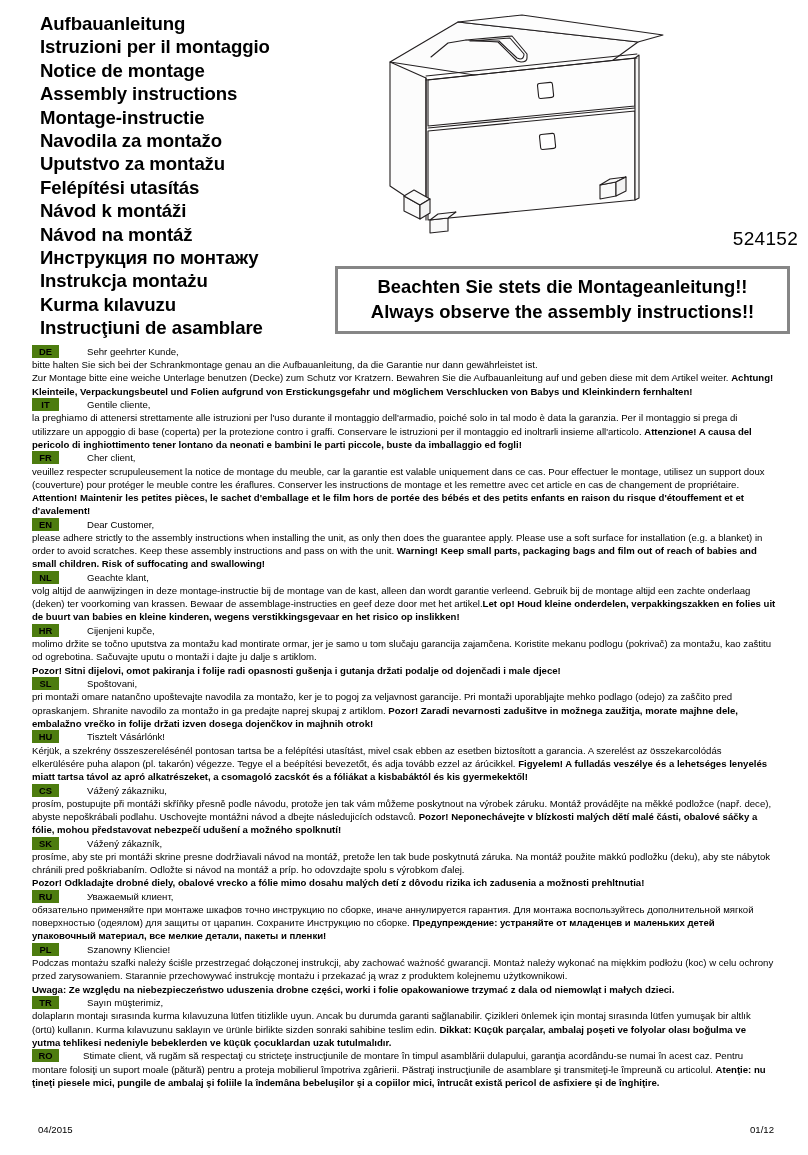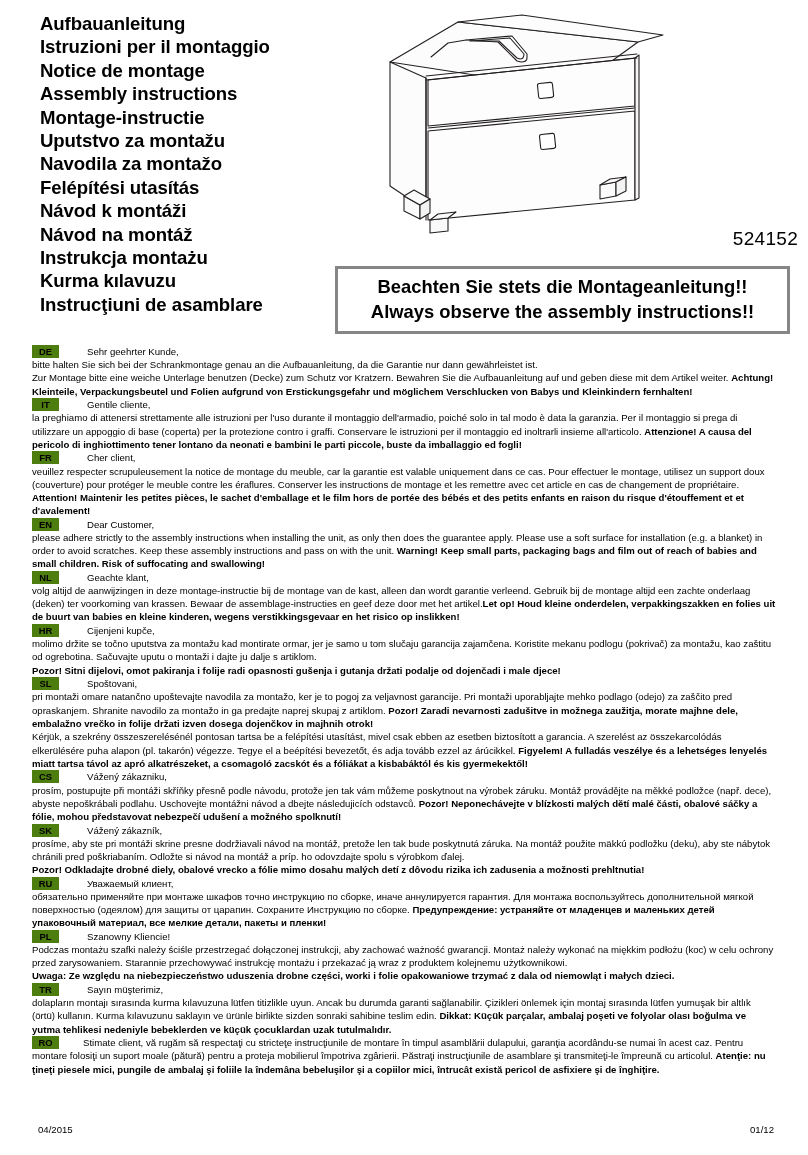--- a/index.html
+++ b/index.html
@@ -133,25 +133,26 @@
 <body>
 
 <div id="header">
 
   <div id="title-list">
       <div class="title-line">Aufbauanleitung</div>
       <div class="title-line">Istruzioni per il montaggio</div>
       <div class="title-line">Notice de montage</div>
       <div class="title-line">Assembly instructions</div>
       <div class="title-line">Montage-instructie</div>
+      <div class="title-line">Navodila za montažo</div>
       <div class="title-line">Uputstvo za montažu</div>
-      <div class="title-line">Navodila za montažo</div>
       <div class="title-line">Felépítési utasítás</div>
       <div class="title-line">Návod k montáži</div>
       <div class="title-line">Návod na montáž</div>
+      <div class="title-line">Инструкция по монтажу</div>
       <div class="title-line">Instrukcja montażu</div>
       <div class="title-line">Kurma kılavuzu</div>
       <div class="title-line">Instrucţiuni de asamblare</div>
     </div>
 
   <div id="illustration">
     <svg width="280" height="232" viewBox="0 0 280 232" xmlns="http://www.w3.org/2000/svg">
       <g fill="#ffffff" stroke="#231f20" stroke-width="1.1" stroke-linejoin="round" stroke-linecap="round">
 
         <polygon points="4,48 72,8 252,28 186,76" fill="#fcfcfc"></polygon>
@@ -250,20 +251,24 @@
       <div class="lang-body">molimo držite se točno uputstva za montažu kad montirate ormar, jer je samo u tom slučaju garancija zajamčena. Koristite mekanu podlogu (pokrivač) za montažu, kao zaštitu od ogrebotina. Sačuvajte uputu o montaži i dajte ju dalje s artiklom.<br><b>Pozor! Sitni dijelovi, omot pakiranja i folije radi opasnosti gušenja i gutanja držati podalje od dojenčadi i male djece!</b></div>
     </div>
     <div class="lang-block">
       <div class="lang-first-line">
         <span class="lang-code">SL</span>
         <span class="lang-salutation">Spoštovani,</span>
       </div>
       <div class="lang-body">pri montaži omare natančno upoštevajte navodila za montažo, ker je to pogoj za veljavnost garancije. Pri montaži uporabljajte mehko podlago (odejo) za zaščito pred opraskanjem. Shranite navodilo za montažo in ga predajte naprej skupaj z artiklom. <b>Pozor! Zaradi nevarnosti zadušitve in možnega zaužitja, morate majhne dele, embalažno vrečko in folije držati izven dosega dojenčkov in majhnih otrok!</b></div>
     </div>
     <div class="lang-block">
+      <div class="lang-first-line">
+        <span class="lang-code">HU</span>
+        <span class="lang-salutation">Tisztelt Vásárlónk!</span>
+      </div>
       <div class="lang-body">Kérjük, a szekrény összeszerelésénél pontosan tartsa be a felépítési utasítást, mivel csak ebben az esetben biztosított a garancia. A szerelést az összekarcolódás elkerülésére puha alapon (pl. takarón) végezze. Tegye el a beépítési bevezetőt, és adja tovább ezzel az árúcikkel. <b>Figyelem! A fulladás veszélye és a lehetséges lenyelés miatt tartsa távol az apró alkatrészeket, a csomagoló zacskót és a fóliákat a kisbabáktól és kis gyermekektől!</b></div>
     </div>
     <div class="lang-block">
       <div class="lang-first-line">
         <span class="lang-code">CS</span>
         <span class="lang-salutation">Vážený zákazniku,</span>
       </div>
       <div class="lang-body">prosím, postupujte při montáži skříňky přesně podle návodu, protože jen tak vám můžeme poskytnout na výrobek záruku. Montáž provádějte na měkké podložce (např. dece), abyste nepoškrábali podlahu. Uschovejte montážni návod a dbejte následujicích odstavců. <b>Pozor! Neponechávejte v blízkosti malých dětí malé části, obalové sáčky a fólie, mohou představovat nebezpečí udušení a možného spolknutí!</b></div>
     </div>
     <div class="lang-block">

